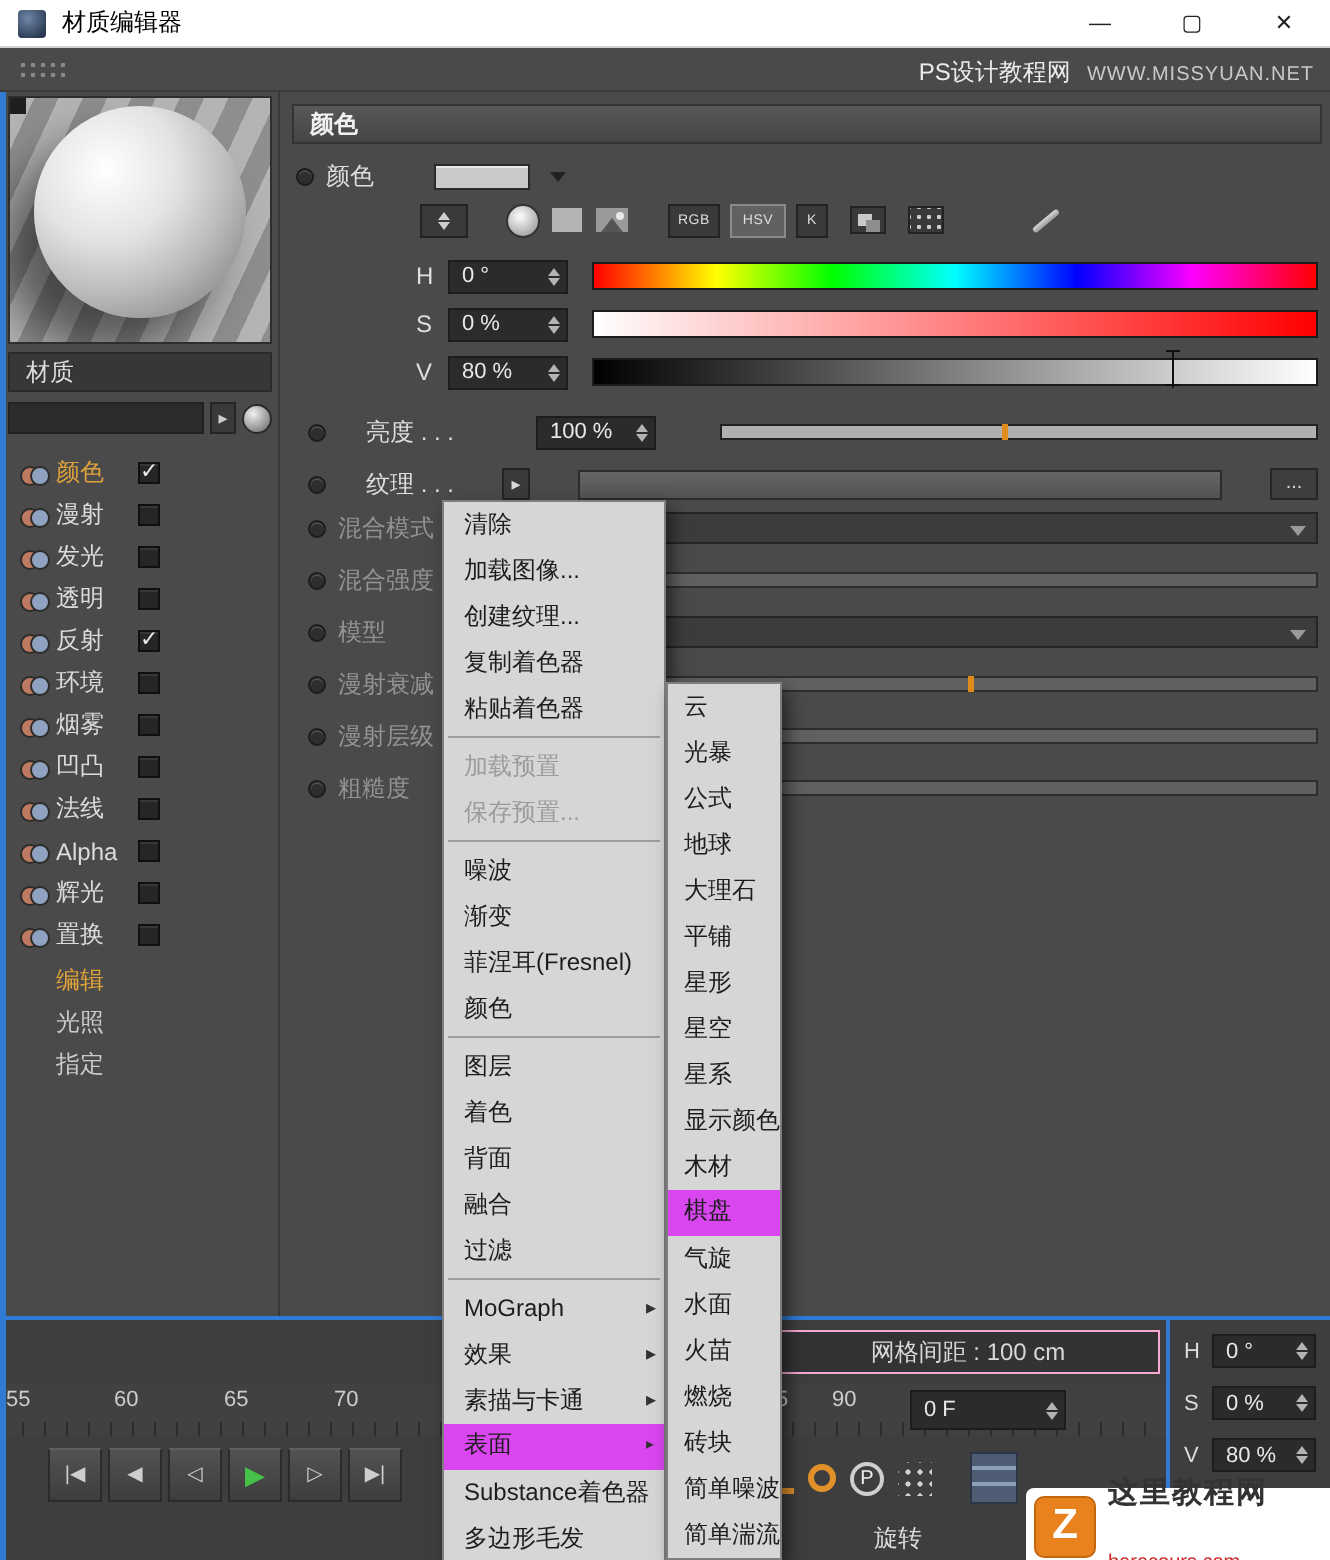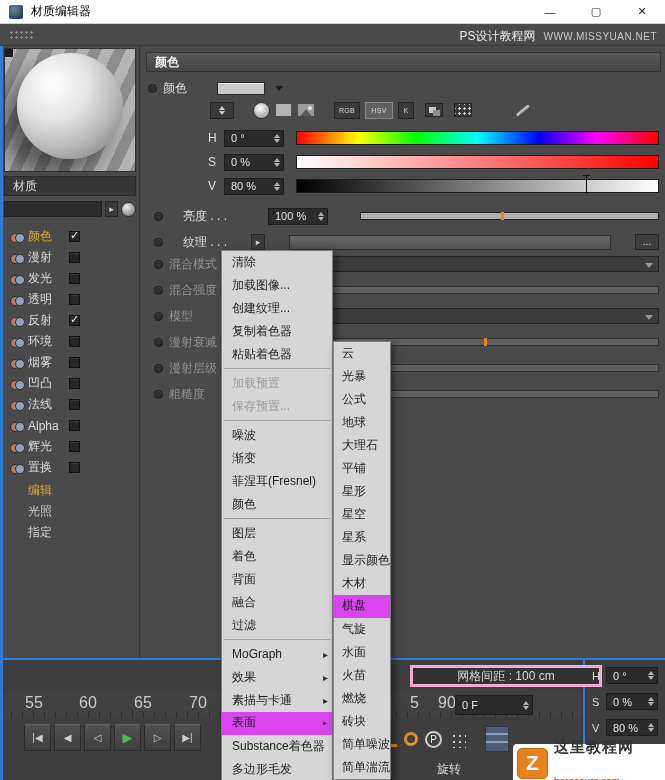--- a/index.html
+++ b/index.html
@@ -150,26 +150,26 @@
   .mi.disabled { color:#9b9b9b; }
   .mi.highlight { background:#d946ef;font-family:Liberation Mono, monospace; }
   .mi.has-submenu::after { content:"▸"; position:absolute; right:4px; top:0; font-size:10px; color:#333; }
   .mi.sep-after { margin-bottom:6px; }
   .mi.sep-after::before { content:""; position:absolute; left:2px; right:2px; bottom:-3px; height:1px; background:#9e9e9e; }
 
   
   .bottom { position:absolute; left:0; top:658px; width:665px; height:122px; background:#3e3e3e;
             border-top:2px solid #2f7bd6; }
   .b-vline { position:absolute; left:583px; top:0; width:2px; height:122px; background:#2f7bd6; }
-  .gridbar { position:absolute; left:410px; top:5px; width:192px; height:22px; background:#333333;
-             border:3px solid #f9a8d4; color:#d8d8d8; font-size:12px; display:flex; align-items:center; justify-content:center; }
+  .gridbar { position:absolute; left:388px; top:5px; width:192px; height:22px; background:#333333;
+             border:1px solid #f9a8d4; color:#d8d8d8; font-size:12px; display:flex; align-items:center; justify-content:center; }
   .ruler { position:absolute; left:0; top:32px; width:583px; height:26px; background:#414141; }
   .ruler .ticks { position:absolute; left:0; bottom:0; width:100%; height:7px;
                   background:repeating-linear-gradient(to right,#2d2d2d 0 1px,transparent 1px 11px); }
-  .tick { position:absolute; top:2px; font-size:16px; color:#cccccc;padding-left:22px; }
+  .tick { position:absolute; top:2px; font-size:11px; color:#cccccc; }
   .tick-0 { left:3px; } .tick-1 { left:57px; } .tick-2 { left:112px; } .tick-3 { left:167px; }
   .tick-4 { left:388px; } .tick-5 { left:416px; }
   .framefield { position:absolute; left:455px; top:35px; width:78px; height:20px; }
   .bhsv { position:absolute; left:592px; display:flex; align-items:center; gap:4px; }
   .bhsv .blab { font-size:11px; color:#dcdcdc; width:10px; }
   .bhsv .field { width:52px; }
   .playrow { position:absolute; left:24px; top:64px; display:flex; gap:3px; }
   .pbtn { width:27px; height:27px; background:linear-gradient(#525252,#3d3d3d); border:1px solid #2b2b2b;
           border-top-color:#5e5e5e; color:#cfcfcf; font-size:10px; display:flex; align-items:center; justify-content:center; }
   .pbtn.play { color:#46c24a; font-size:13px; }

